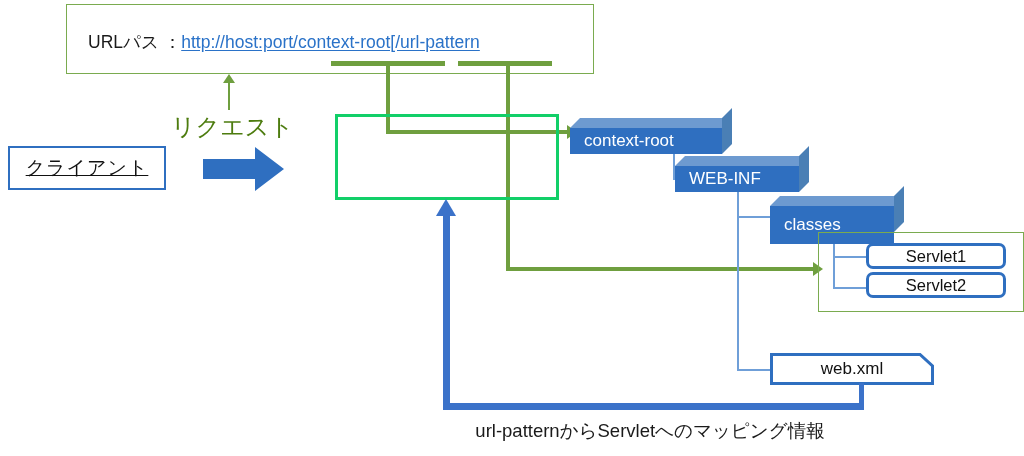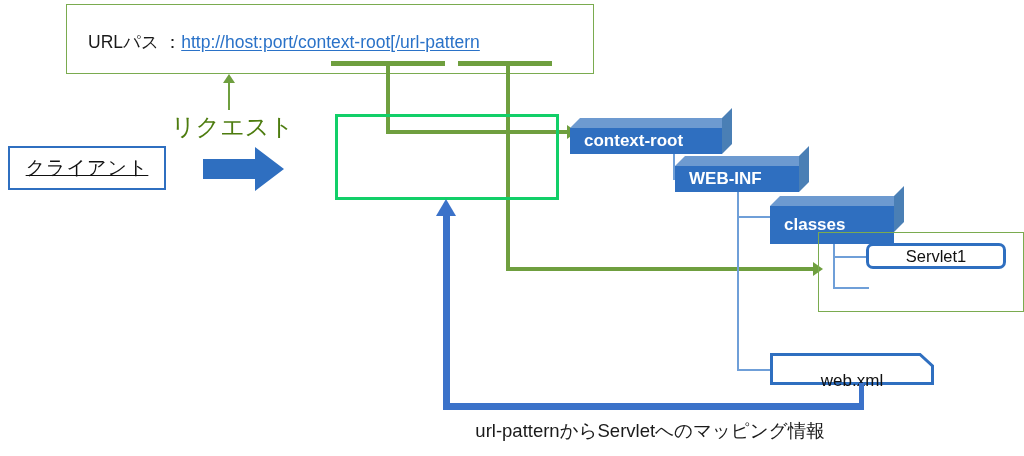--- a/index.html
+++ b/index.html
@@ -149,21 +149,20 @@
   .box3d .face {
     position: absolute;
     left: 0; top: 10px;
     background: #2f6fc0;
     display: flex;
     align-items: center;
     color: #ffffff;
     font-size: 17px;
     padding-left: 14px;
     box-sizing: border-box;
-    font-weight: bold;
   }
   .box3d .top {
     position: absolute;
     left: 0; top: 0;
     height: 10px;
     background: #6d9ad0;
     transform: skewX(-45deg);
     transform-origin: bottom left;
   }
   .box3d .side {
@@ -201,21 +200,21 @@
   #servlet2 { top: 272px; }
 
   
   #webxml {
     left: 770px; top: 353px;
     width: 164px; height: 32px;
   }
   #webxml svg { display: block; }
   #webxml-label {
     position: absolute;
-    left: 0; top: 12px;
+    left: 0; top: 0;
     width: 164px; height: 32px;
     display: flex;
     align-items: center;
     justify-content: center;
     font-size: 17px;
     color: #111111;
   }
 
   
   #caption {
@@ -293,20 +292,23 @@
     <div class="side" style="left:124px; height:36px;"></div>
     <div class="face" style="width:124px; height:38px;">
       <span>classes</span>
     </div>
   </div>
 
   <div class="abs" id="servlet-group"></div>
   <div class="servlet-item" id="servlet1">
     <span>Servlet1</span>
   </div>
+  <div class="servlet-item" id="servlet2">
+    <span>Servlet2</span>
+  </div>
 
   <div class="abs" id="webxml">
     <svg width="164" height="32" viewBox="0 0 164 32">
       <path d="M1.5,1.5 H150 L162.5,13 V30.5 H1.5 Z" fill="#ffffff" stroke="#2f6fc0" stroke-width="3"></path>
     </svg>
     <div id="webxml-label">web.xml</div>
   </div>
 
   <div class="abs bline" id="b-xml-v"></div>
   <div class="abs bline" id="b-h"></div>

